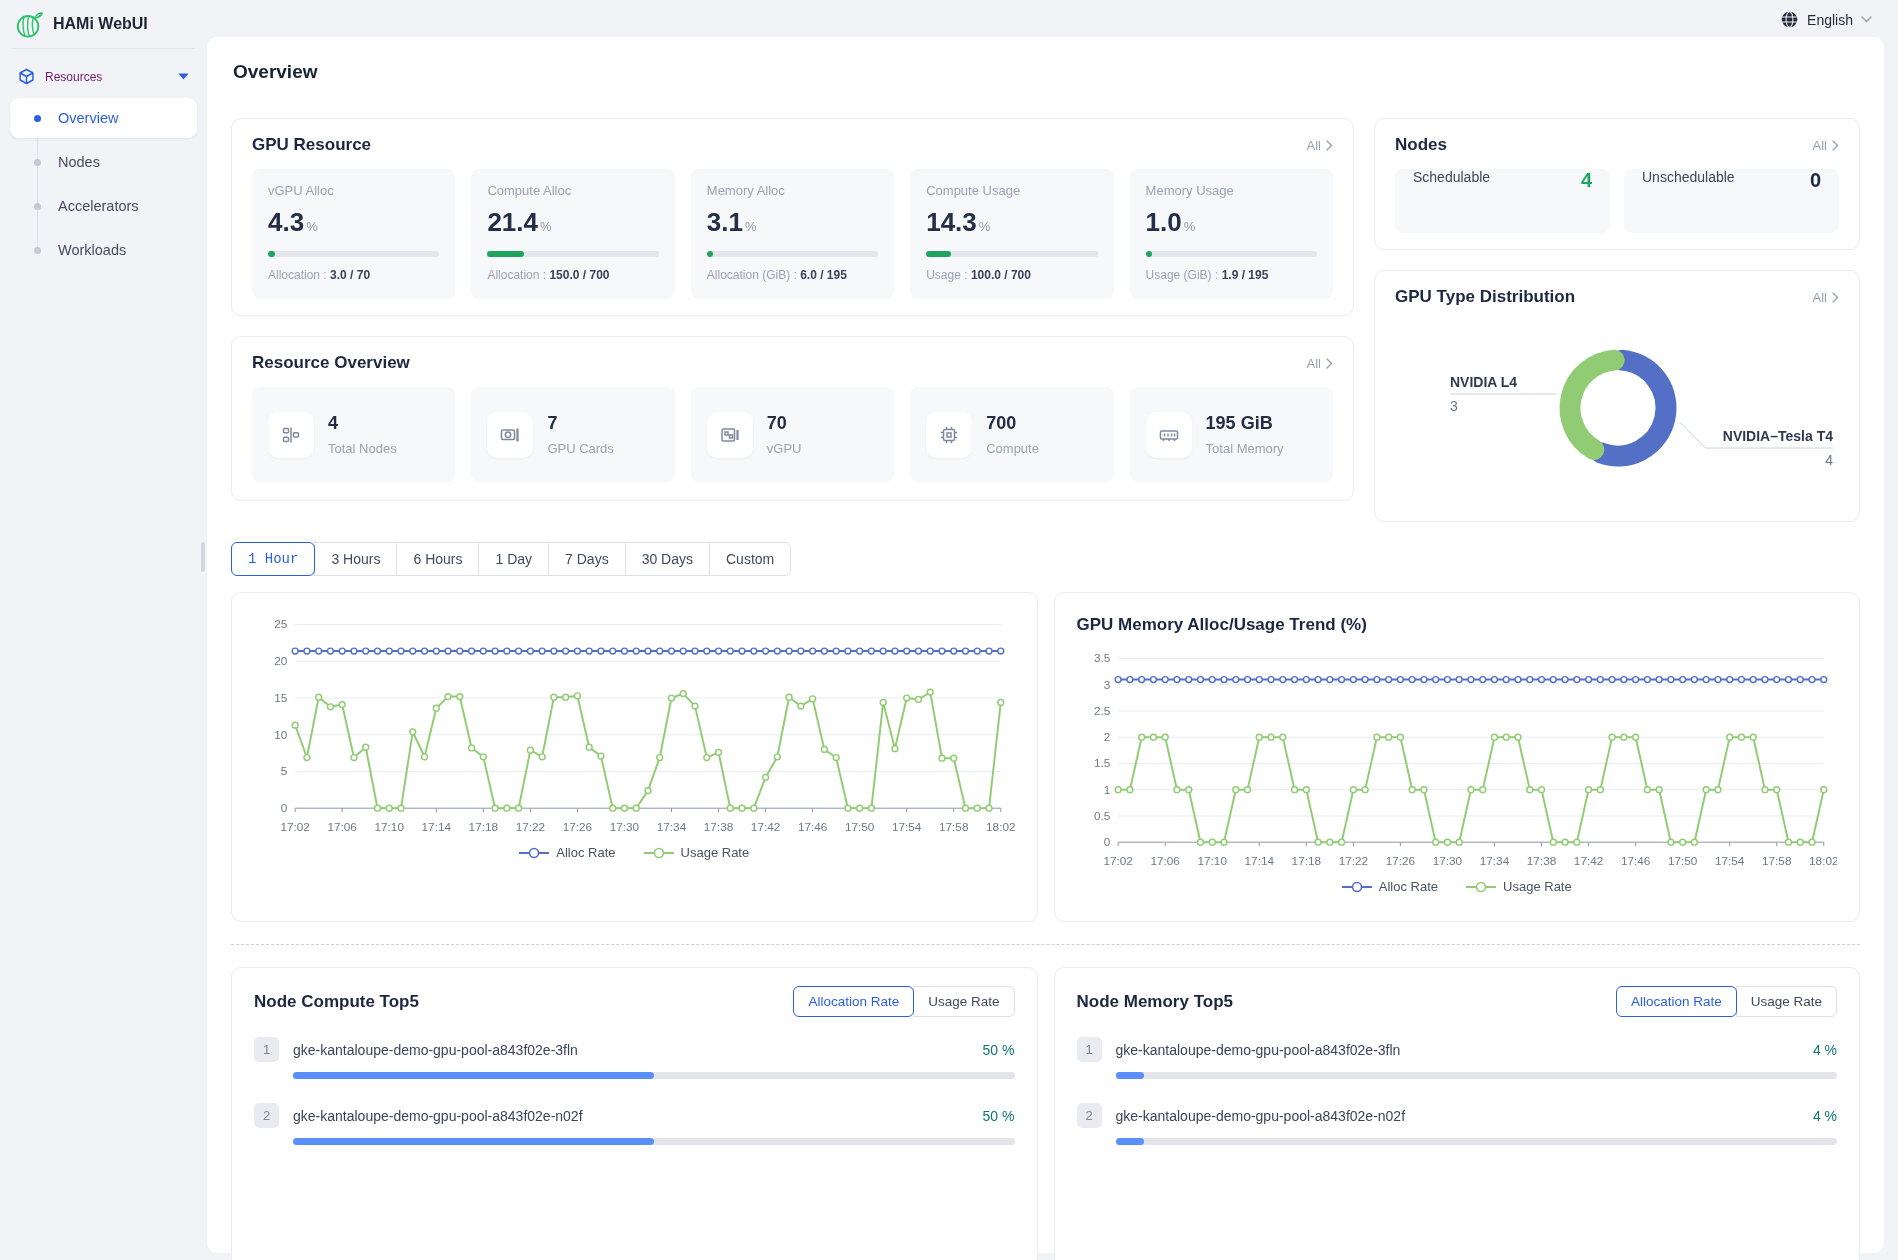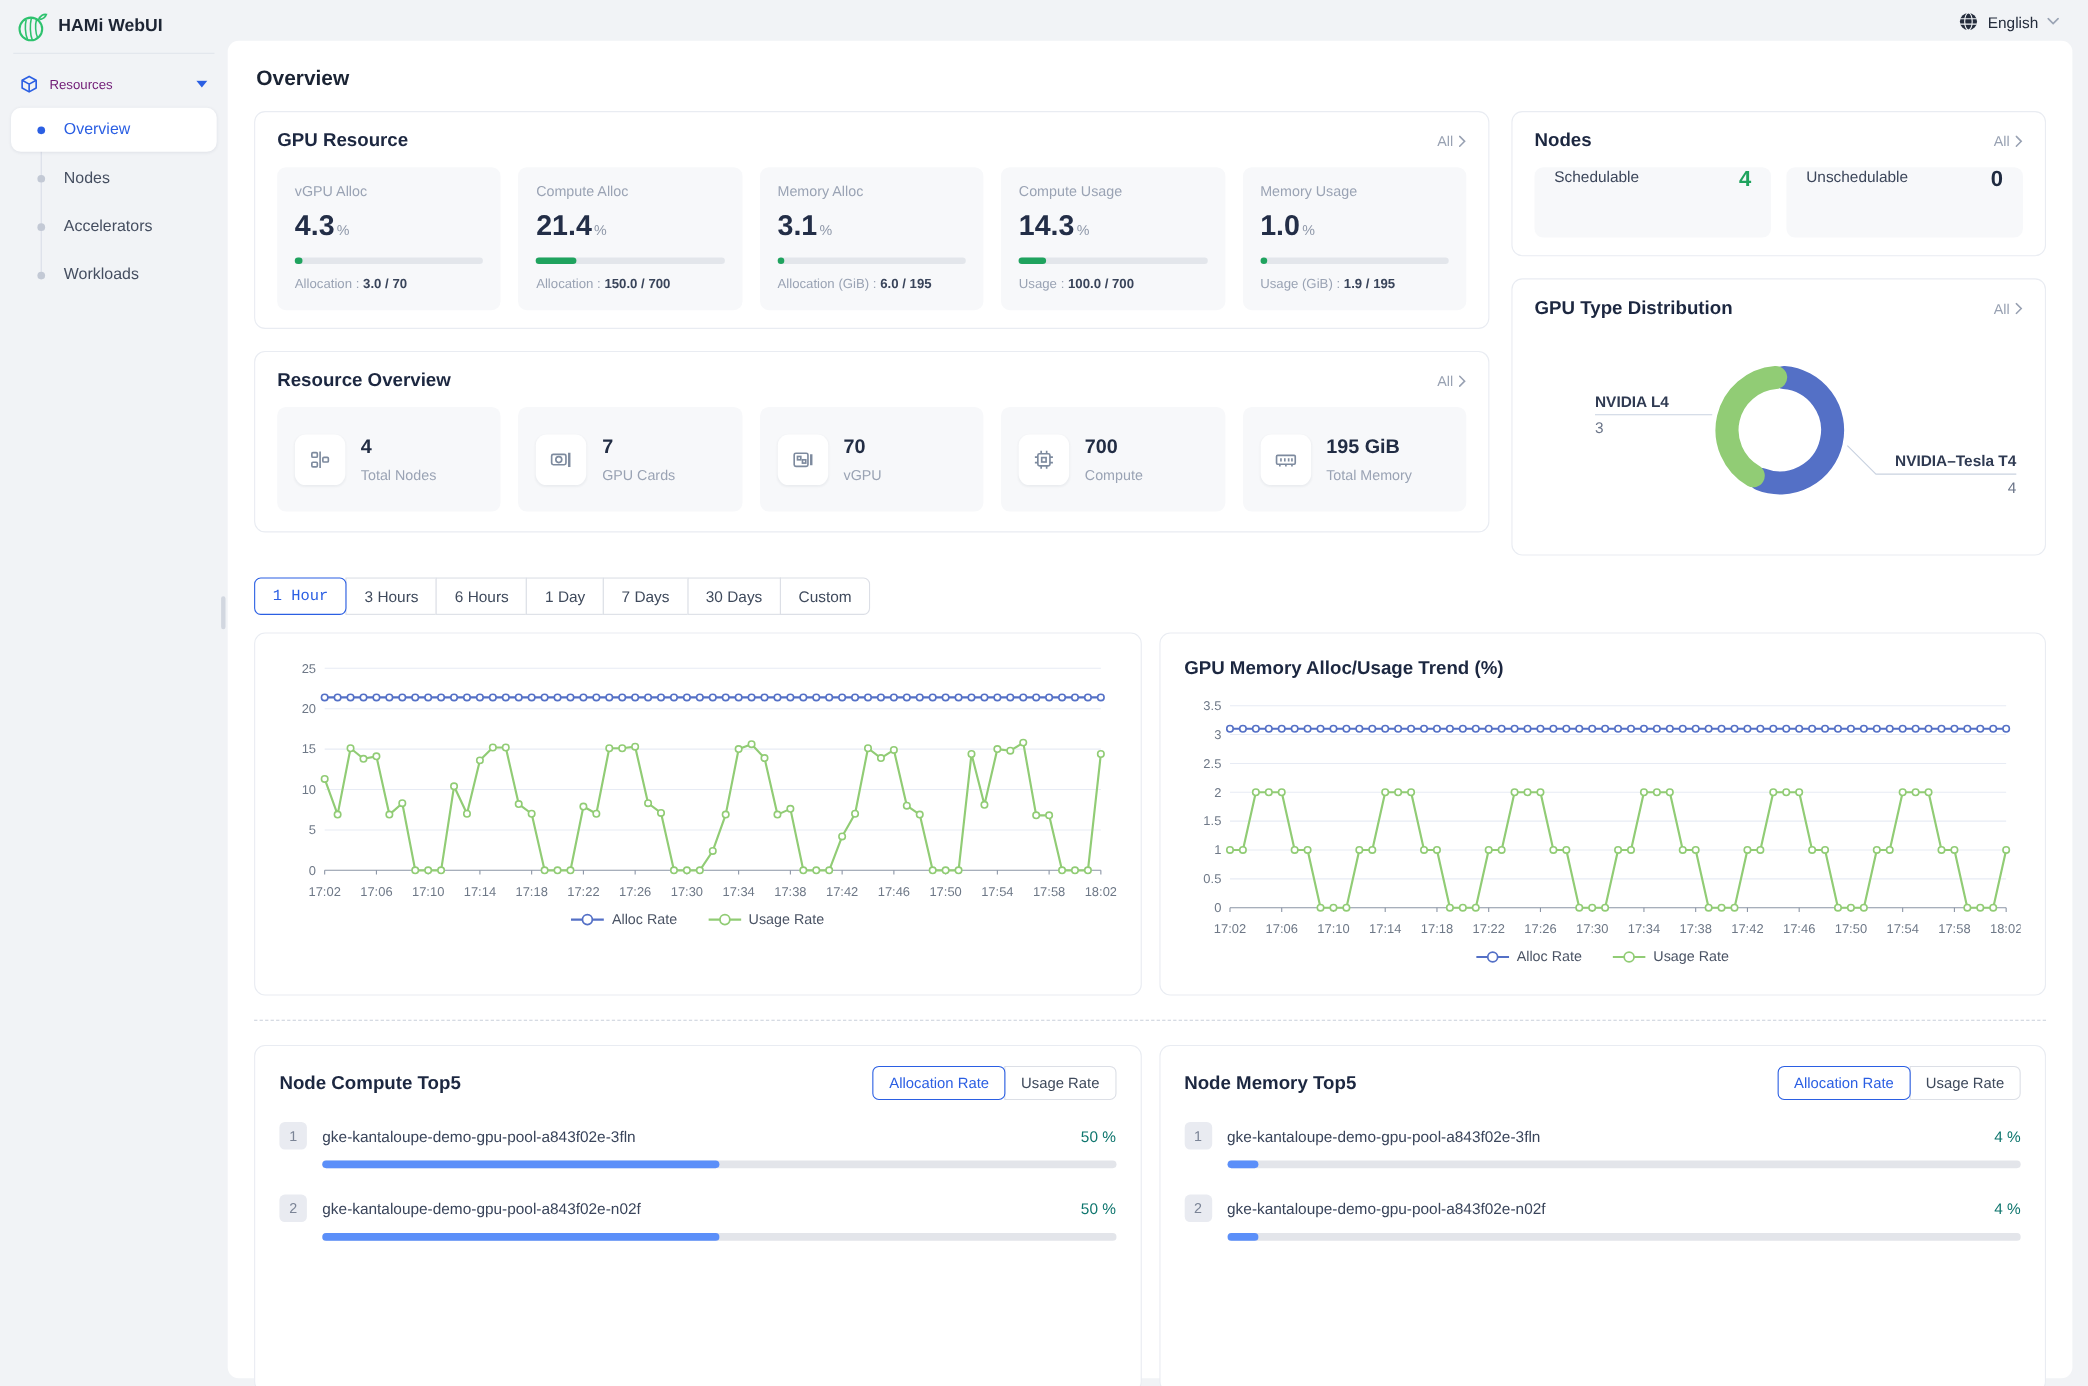--- a/index.html
+++ b/index.html
@@ -28,21 +28,21 @@
   .submenu-item.active .dot { background:#2b5fe3; }
   .collapse-handle { position:absolute; left:201px; top:542px; width:4px; height:30px; border-radius:2px;
     background:#d2d7e0; cursor:pointer; }
 
   
   .main { position:absolute; left:207px; top:37px; width:1677px; height:1216px; background:#fff;
     border-radius:10px; padding:18px 24px; }
   .page-title { font-size:19px; font-weight:700; color:#1a2333; margin:6px 0 18px 2px; }
 
   .row1 { display:grid; grid-template-columns:1fr 486px; gap:20px; }
-  .col { display:flex; flex-direction:column; gap:20px; }
+  .col { display:flex; flex-direction:column; gap:20px;margin-top:17px; }
 
   .card { background:#fff; border:1px solid #e9ecf2; border-radius:10px; padding:16px 20px; }
   .card-header { display:flex; justify-content:space-between; align-items:center; margin-bottom:14px; }
   .card-title { font-size:17px; font-weight:700; color:#1c2740; }
   .all-link { display:flex; align-items:center; gap:5px; color:#98a1b2; font-size:13px; cursor:pointer; }
 
   
   .metric-grid { display:grid; grid-template-columns:repeat(5,1fr); gap:16px; }
   .metric-tile { background:#f7f8fa; border-radius:8px; padding:14px 16px; height:130px; }
   .metric-label { font-size:13px; color:#9aa3b4; margin-bottom:9px; }

